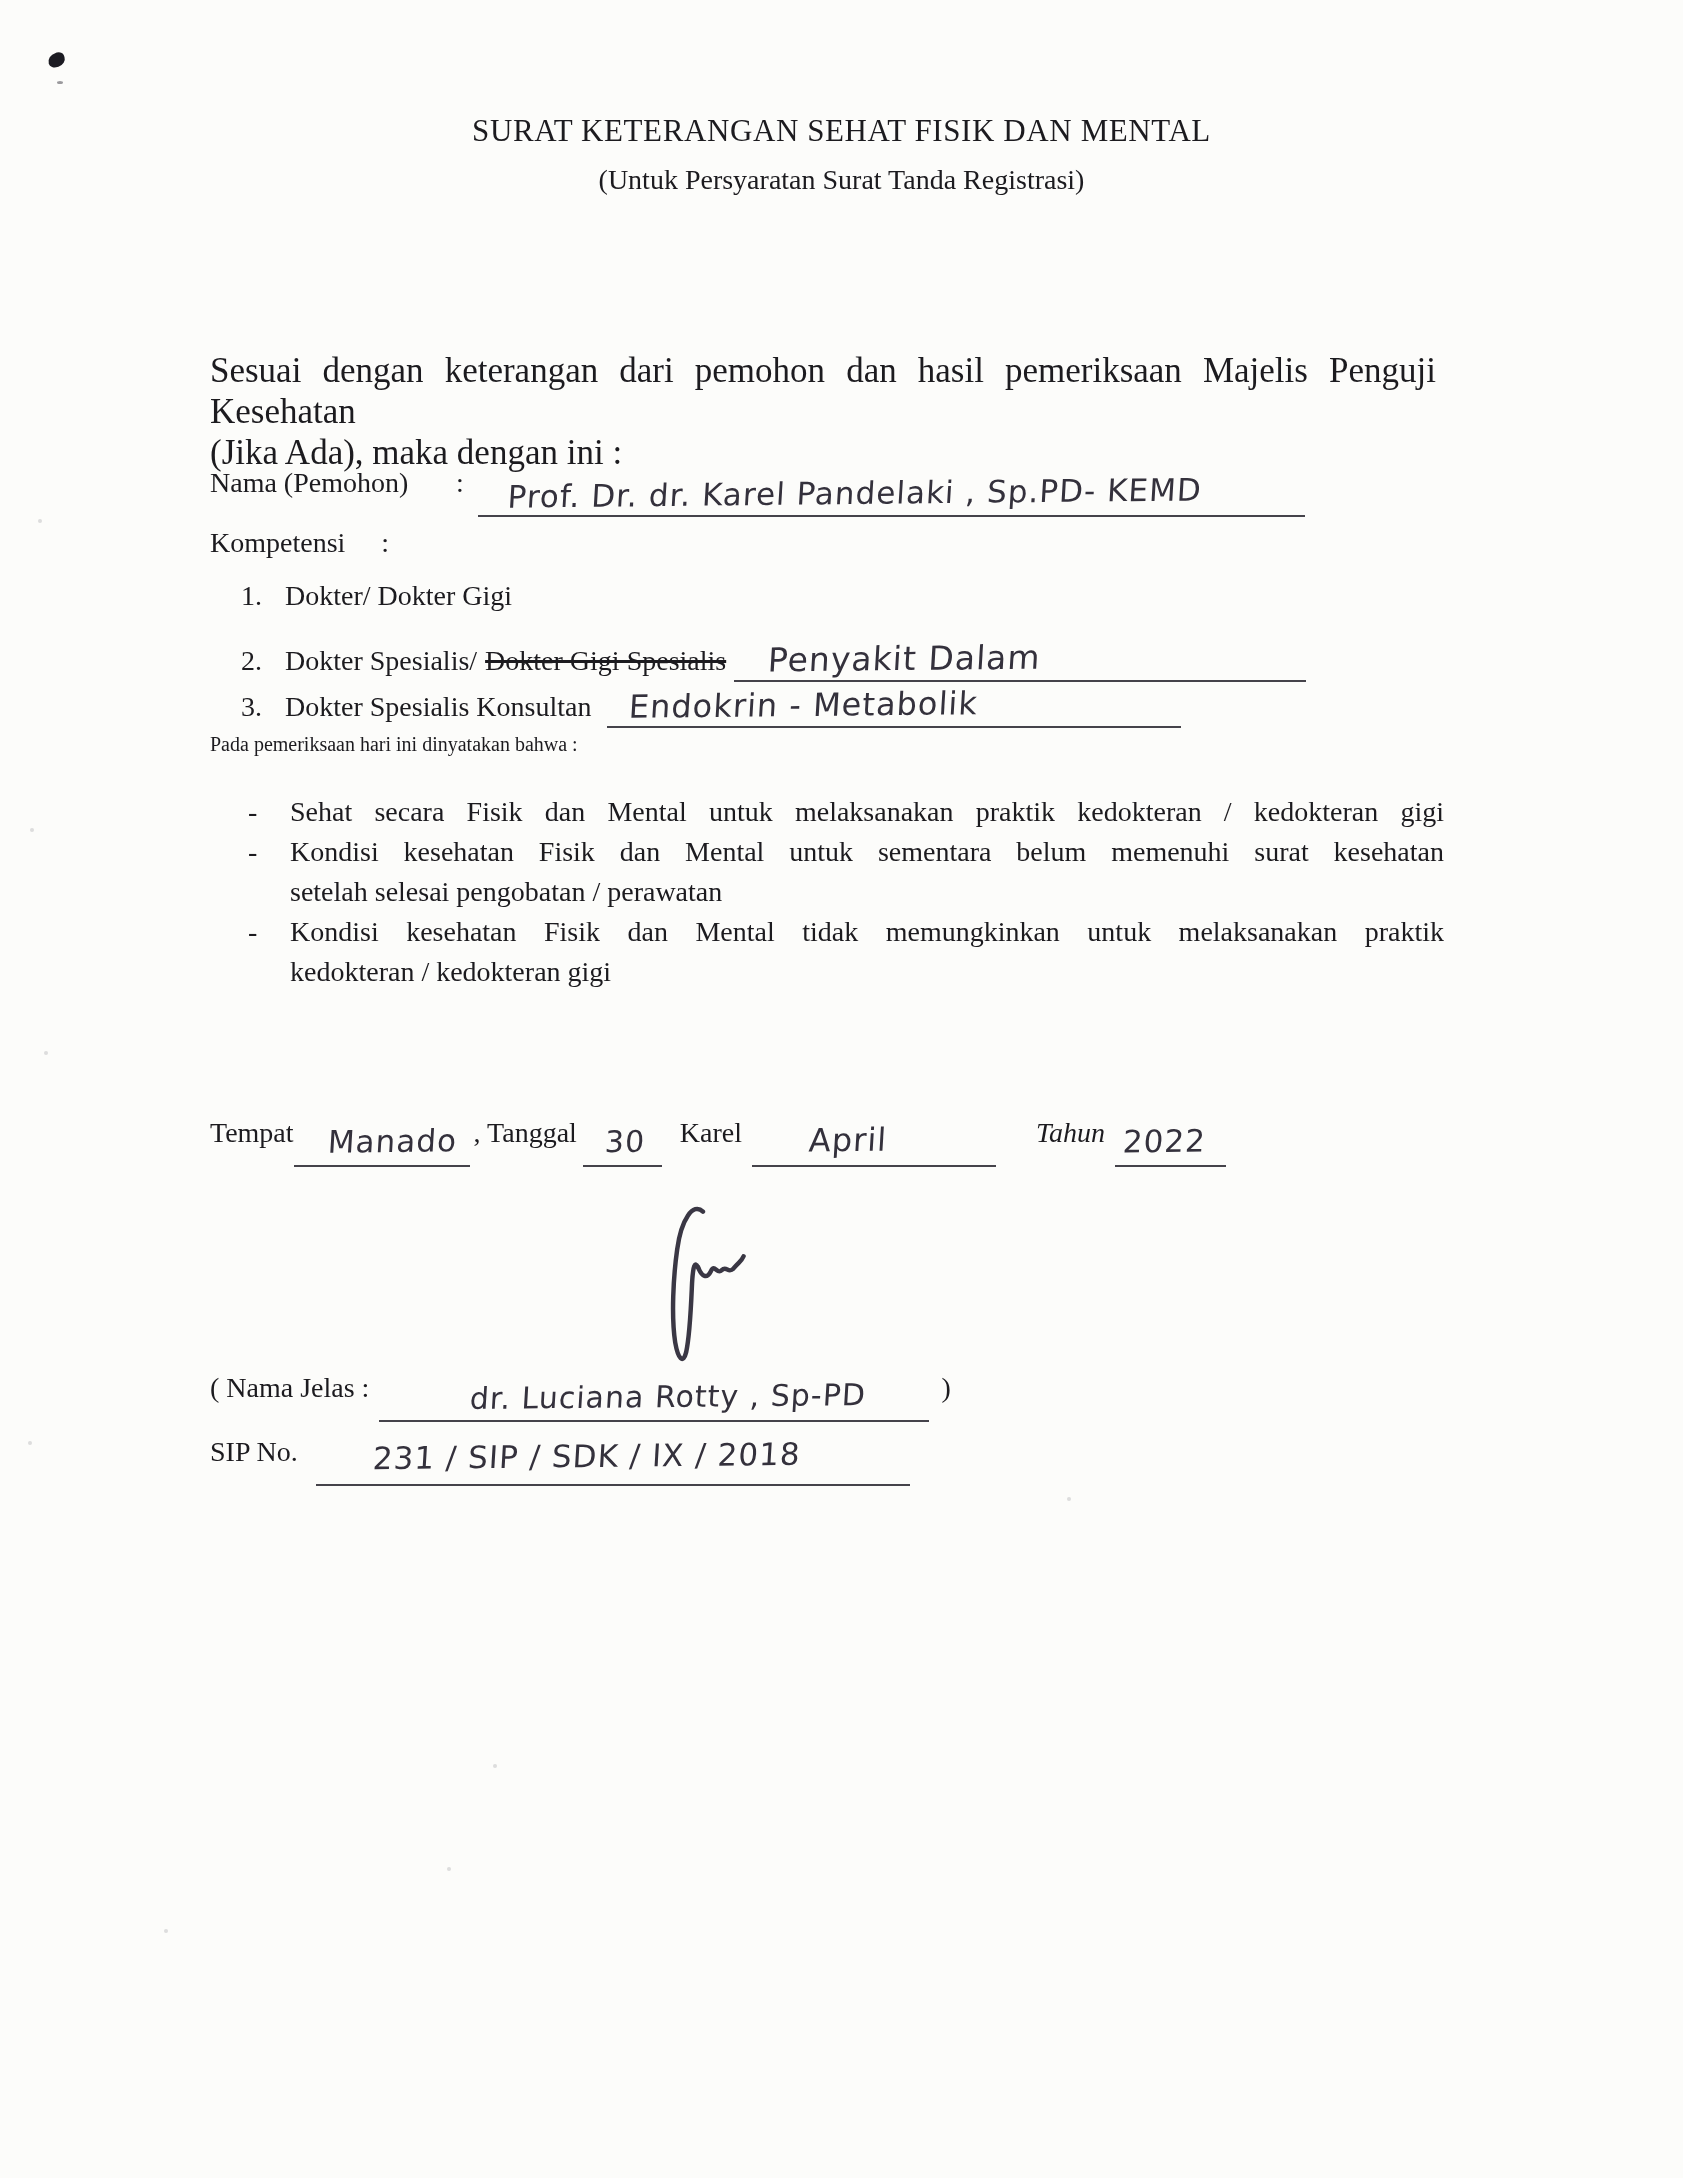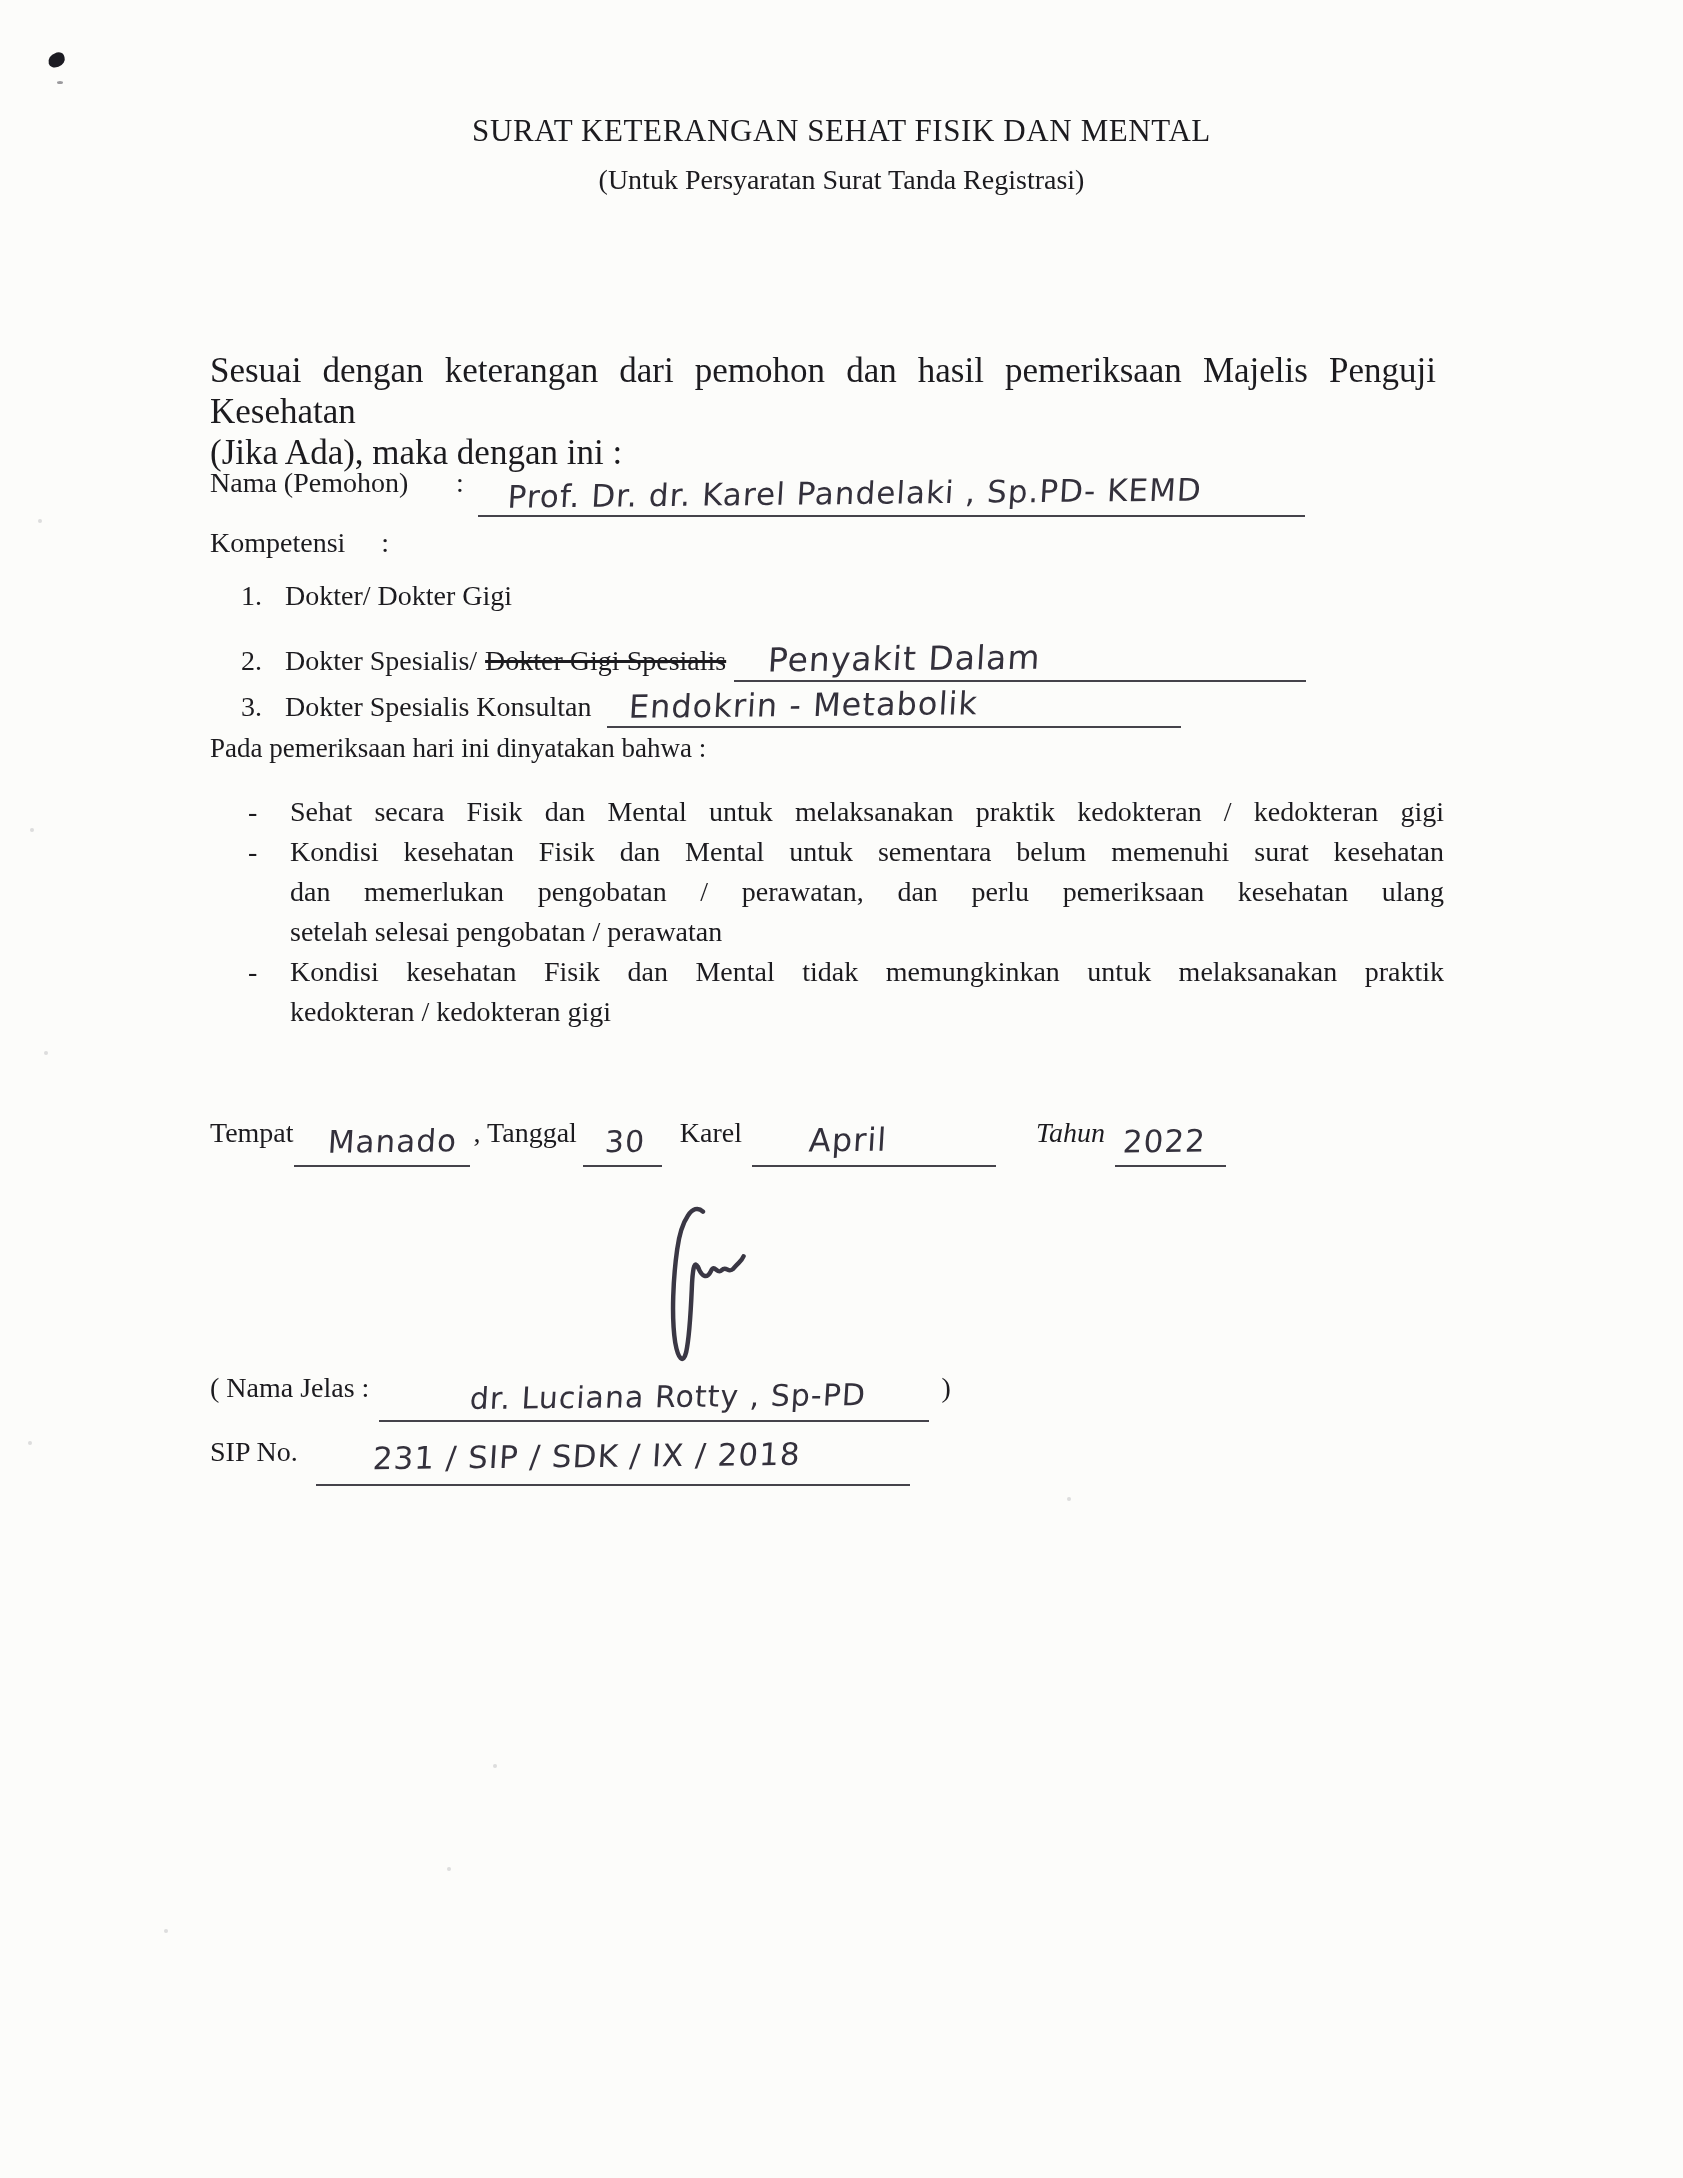--- a/index.html
+++ b/index.html
@@ -54,21 +54,21 @@
     letter-spacing:1px;
   }
 
   .k-list { left:241px; top:580px; font-size:28px; }
   .k-item { height:46px; white-space:nowrap; }
   .k-num { display:inline-block; width:44px; }
   .struck { text-decoration:line-through; text-decoration-thickness:2.5px; margin-left:8px;margin-top:12px; }
   .k-fill2 { width:572px; margin-left:8px; }
   .k-fill3 { width:574px; margin-left:16px; }
 
-  .stmt-heading { left:210px; top:733px; font-size:27px; }
+  .stmt-heading { left:210px; top:733px; font-size:20px; }
   .statements { left:248px; top:792px; width:1196px; font-size:28px; }
   .stmt { display:flex; }
   .marker { width:42px; flex:none; line-height:40px; }
   .s-lines { width:1154px; }
   .s-line { line-height:40px; }
 
   .pd-row { left:210px; top:1111px; width:1267px; }
   .pd-fill-t { width:176px; }
   .pd-fill-d { width:79px; margin-left:6px; margin-right:6px; }
   .pd-fill-b { width:244px; margin-left:10px; }
@@ -161,21 +161,20 @@
     <div class="stmt">
       <span class="marker">-</span>
       <div class="s-lines">
         <div class="s-line jline">Sehat secara Fisik dan Mental untuk melaksanakan praktik kedokteran / kedokteran gigi</div>
       </div>
     </div>
     <div class="stmt">
       <span class="marker">-</span>
       <div class="s-lines">
         <div class="s-line jline">Kondisi kesehatan Fisik dan Mental untuk sementara belum memenuhi surat kesehatan</div>
-        <div class="s-line jline">dan memerlukan pengobatan / perawatan, dan perlu pemeriksaan kesehatan ulang</div>
         <div class="s-line">setelah selesai pengobatan / perawatan</div>
       </div>
     </div>
     <div class="stmt">
       <span class="marker">-</span>
       <div class="s-lines">
         <div class="s-line jline">Kondisi kesehatan Fisik dan Mental tidak memungkinkan untuk melaksanakan praktik</div>
         <div class="s-line">kedokteran / kedokteran gigi</div>
       </div>
     </div>

